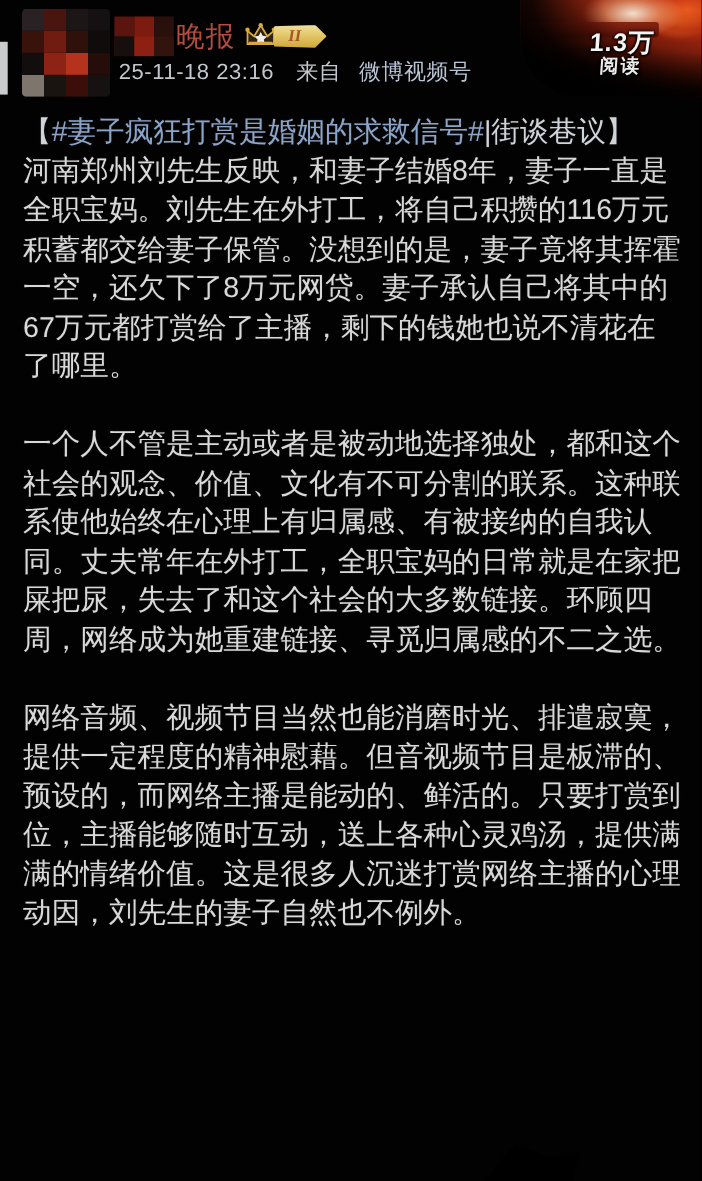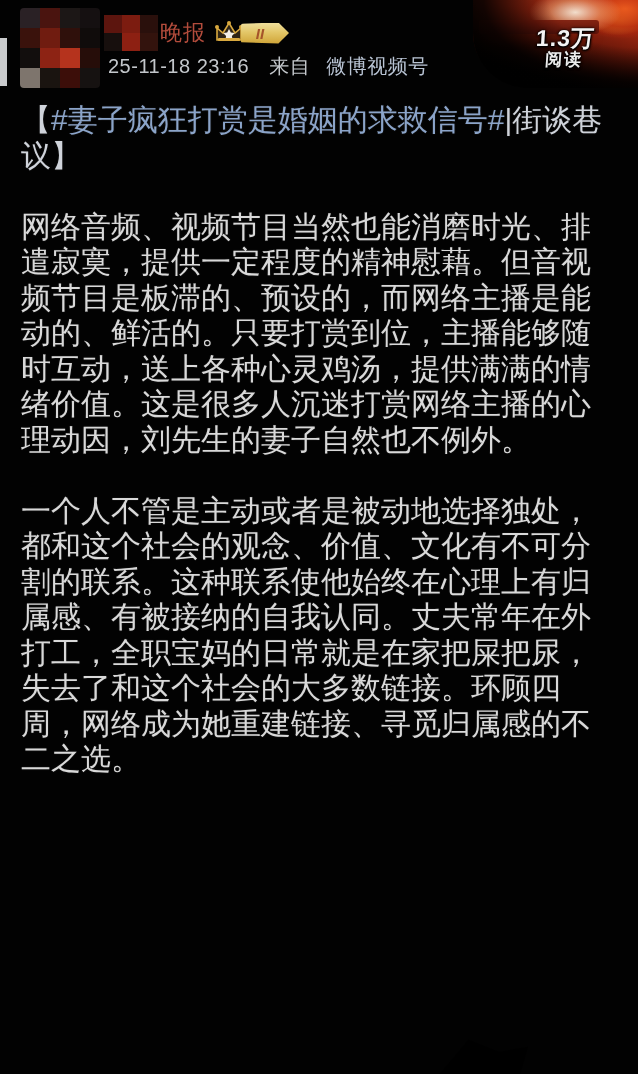--- a/index.html
+++ b/index.html
@@ -58,42 +58,42 @@
   .name-row{position:absolute;left:104px;top:14px;height:38px;display:flex;align-items:center;}
   .name-mosaic{
     position:relative;width:18px;height:36px;background:#5c150e;margin-right:38px;
     box-shadow:18px 0 #7c1c10, 36px 0 #2a100c,
                0 0 #5c150e;
   }
   .name-mosaic::after{
     content:"";position:absolute;left:0;top:18px;width:18px;height:18px;background:#170f0d;
     box-shadow:18px 0 #8d2012, 36px 0 #33130d;
   }
-  .author-name{font-size:22px;color:#b34c3c;letter-spacing:1px;line-height:36px;}
+  .author-name{font-size:26px;color:#b34c3c;letter-spacing:1px;line-height:36px;}
   .crown-icon{margin-left:8px;width:30px;height:27px;display:inline-block;}
   .vip-tag{
     position:relative;margin-left:-3px;width:48px;height:21px;
     background:linear-gradient(180deg,#efdf9c 0%,#e3c667 45%,#cfa437 100%);
     clip-path:polygon(0 6%,78% 0,100% 50%,78% 100%,0 94%);
     border-radius:3px;display:flex;align-items:center;justify-content:center;
   }
   .vip-tag span{
-    font-family:Liberation Sans, sans-serif;
+    font-family:Liberation Serif, serif;
     font-style:italic;font-weight:bold;font-size:15px;color:#a5542a;
     margin-right:10px;
   }
   .meta-row{position:absolute;left:108px;top:52px;font-size:20px;line-height:28px;color:#c3c7cb;letter-spacing:.5px;white-space:nowrap;}
   .timestamp{color:#c3c7cb;}
   .source-prefix{color:#c3c7cb;margin-left:14px;}
   .source-link{color:#b9c4d4;margin-left:10px;}
 
   
   .content{
     position:absolute;left:21px;top:102px;width:599px;
-    font-size:30px;line-height:35.5px;color:#d9d9d9;
+    font-size:26px;line-height:35.5px;color:#d9d9d9;
     text-shadow:0 0 2px rgba(235,235,235,.15);
   }
   .content p{margin:0 0 35.5px 0;}
   .content p:last-child{margin-bottom:0;}
   .title-line{display:block;color:#cfd3da;}
   .hashtag-link{color:#8ba4c9;}
   .first-para{margin-top:0;}
 
   
   .watermark-shadow{
@@ -142,20 +142,20 @@
     </div>
   </div>
 
   <div class="meta-row">
     <span class="timestamp">25-11-18 23:16</span>
     <span class="source-prefix">来自</span>
     <span class="source-link">微博视频号</span>
   </div>
 
   <div class="content">
-    <p class="first-para"><span class="title-line"><span>【</span><span class="hashtag-link">#妻子疯狂打赏是婚姻的求救信号#</span><span>|</span><span>街谈巷议</span><span>】</span></span></p>
+    <p class="first-para"><span class="title-line"><span>【</span><span class="hashtag-link">#妻子疯狂打赏是婚姻的求救信号#</span><span>|</span><span>街谈巷议</span><span>】</span></span><span>河南郑州刘先生反映，和妻子结婚8年，妻子一直是全职宝妈。刘先生在外打工，将自己积攒的116万元积蓄都交给妻子保管。没想到的是，妻子竟将其挥霍一空，还欠下了8万元网贷。妻子承认自己将其中的67万元都打赏给了主播，剩下的钱她也说不清花在了哪里。</span></p>
+    <p>一个人不管是主动或者是被动地选择独处，都和这个社会的观念、价值、文化有不可分割的联系。这种联系使他始终在心理上有归属感、有被接纳的自我认同。丈夫常年在外打工，全职宝妈的日常就是在家把屎把尿，失去了和这个社会的大多数链接。环顾四周，网络成为她重建链接、寻觅归属感的不二之选。</p>
     <p>网络音频、视频节目当然也能消磨时光、排遣寂寞，提供一定程度的精神慰藉。但音视频节目是板滞的、预设的，而网络主播是能动的、鲜活的。只要打赏到位，主播能够随时互动，送上各种心灵鸡汤，提供满满的情绪价值。这是很多人沉迷打赏网络主播的心理动因，刘先生的妻子自然也不例外。</p>
-    <p>一个人不管是主动或者是被动地选择独处，都和这个社会的观念、价值、文化有不可分割的联系。这种联系使他始终在心理上有归属感、有被接纳的自我认同。丈夫常年在外打工，全职宝妈的日常就是在家把屎把尿，失去了和这个社会的大多数链接。环顾四周，网络成为她重建链接、寻觅归属感的不二之选。</p>
   </div>
 
   <div class="watermark-shadow"></div>
 
 </div>
 
 </body></html>

